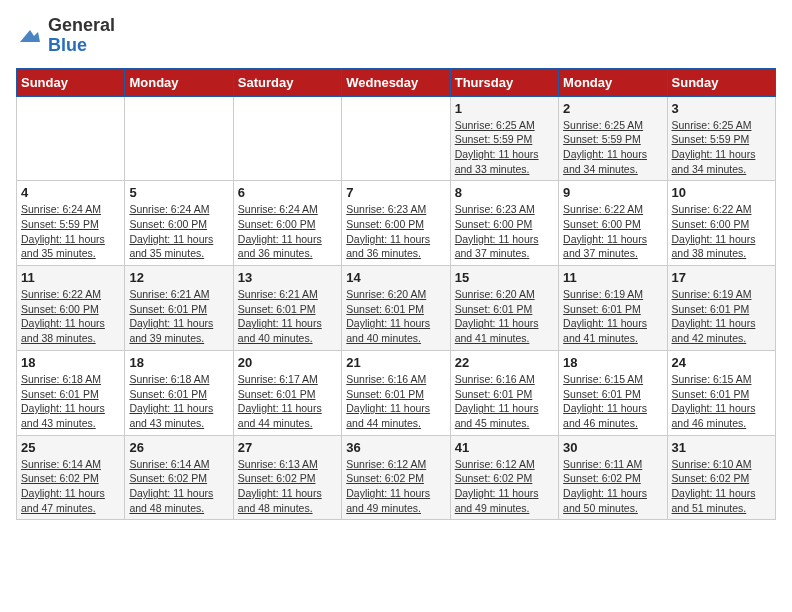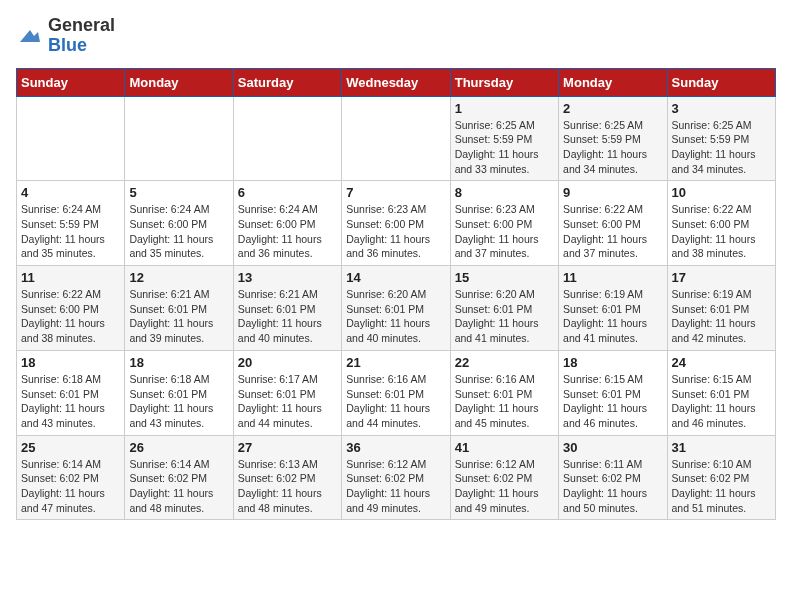--- a/index.html
+++ b/index.html
@@ -76,20 +76,21 @@
       font-weight: bold;
       font-size: 13px;
       color: #222;
       display: block;
       margin-bottom: 2px;
     }
     .day-info {
       font-size: 10.5px;
       color: #333;
       line-height: 1.4;
+      text-decoration: underline;
     }
     .empty-cell { background: #fff !important; }
   </style>
 </head>
 <body>
 
 <div class="header">
   <div class="logo">
     <svg class="logo-icon" viewBox="0 0 28 28">
       <rect x="0" y="0" width="28" height="28" fill="none"></rect>

